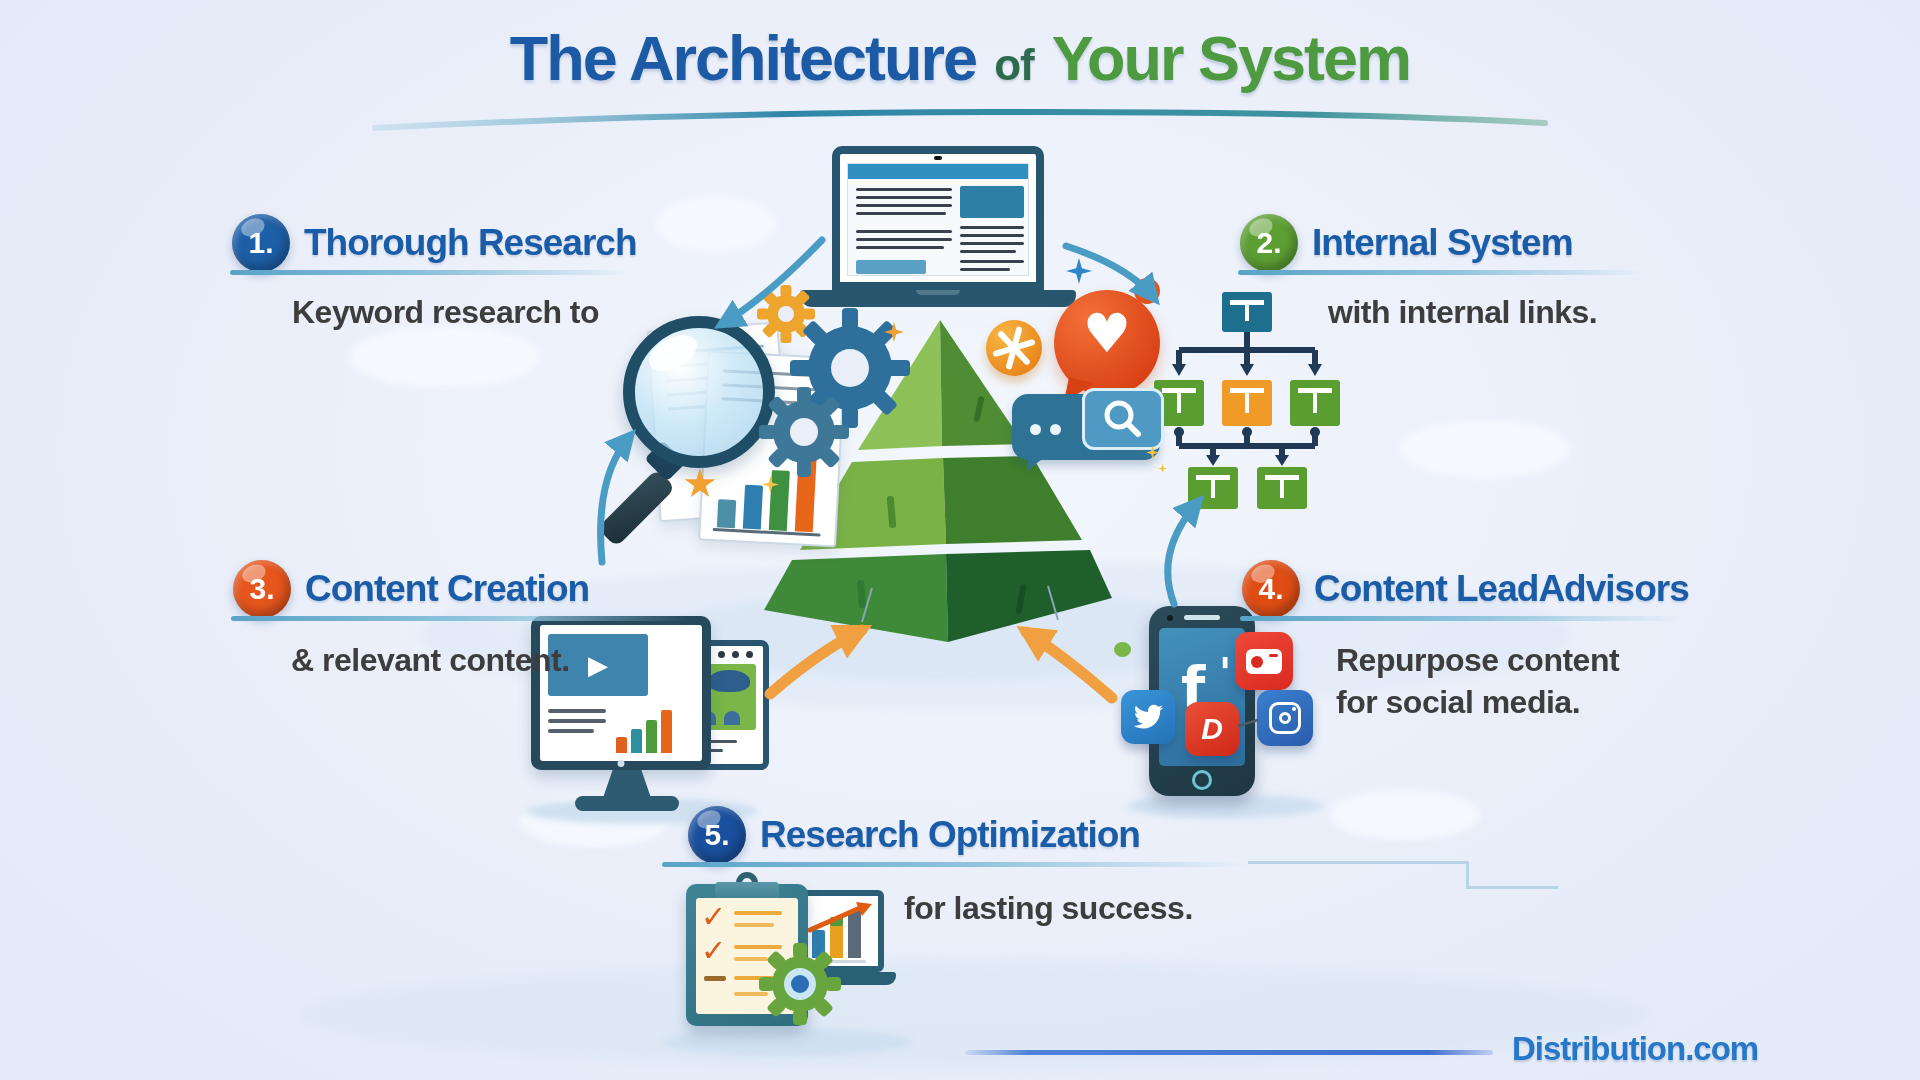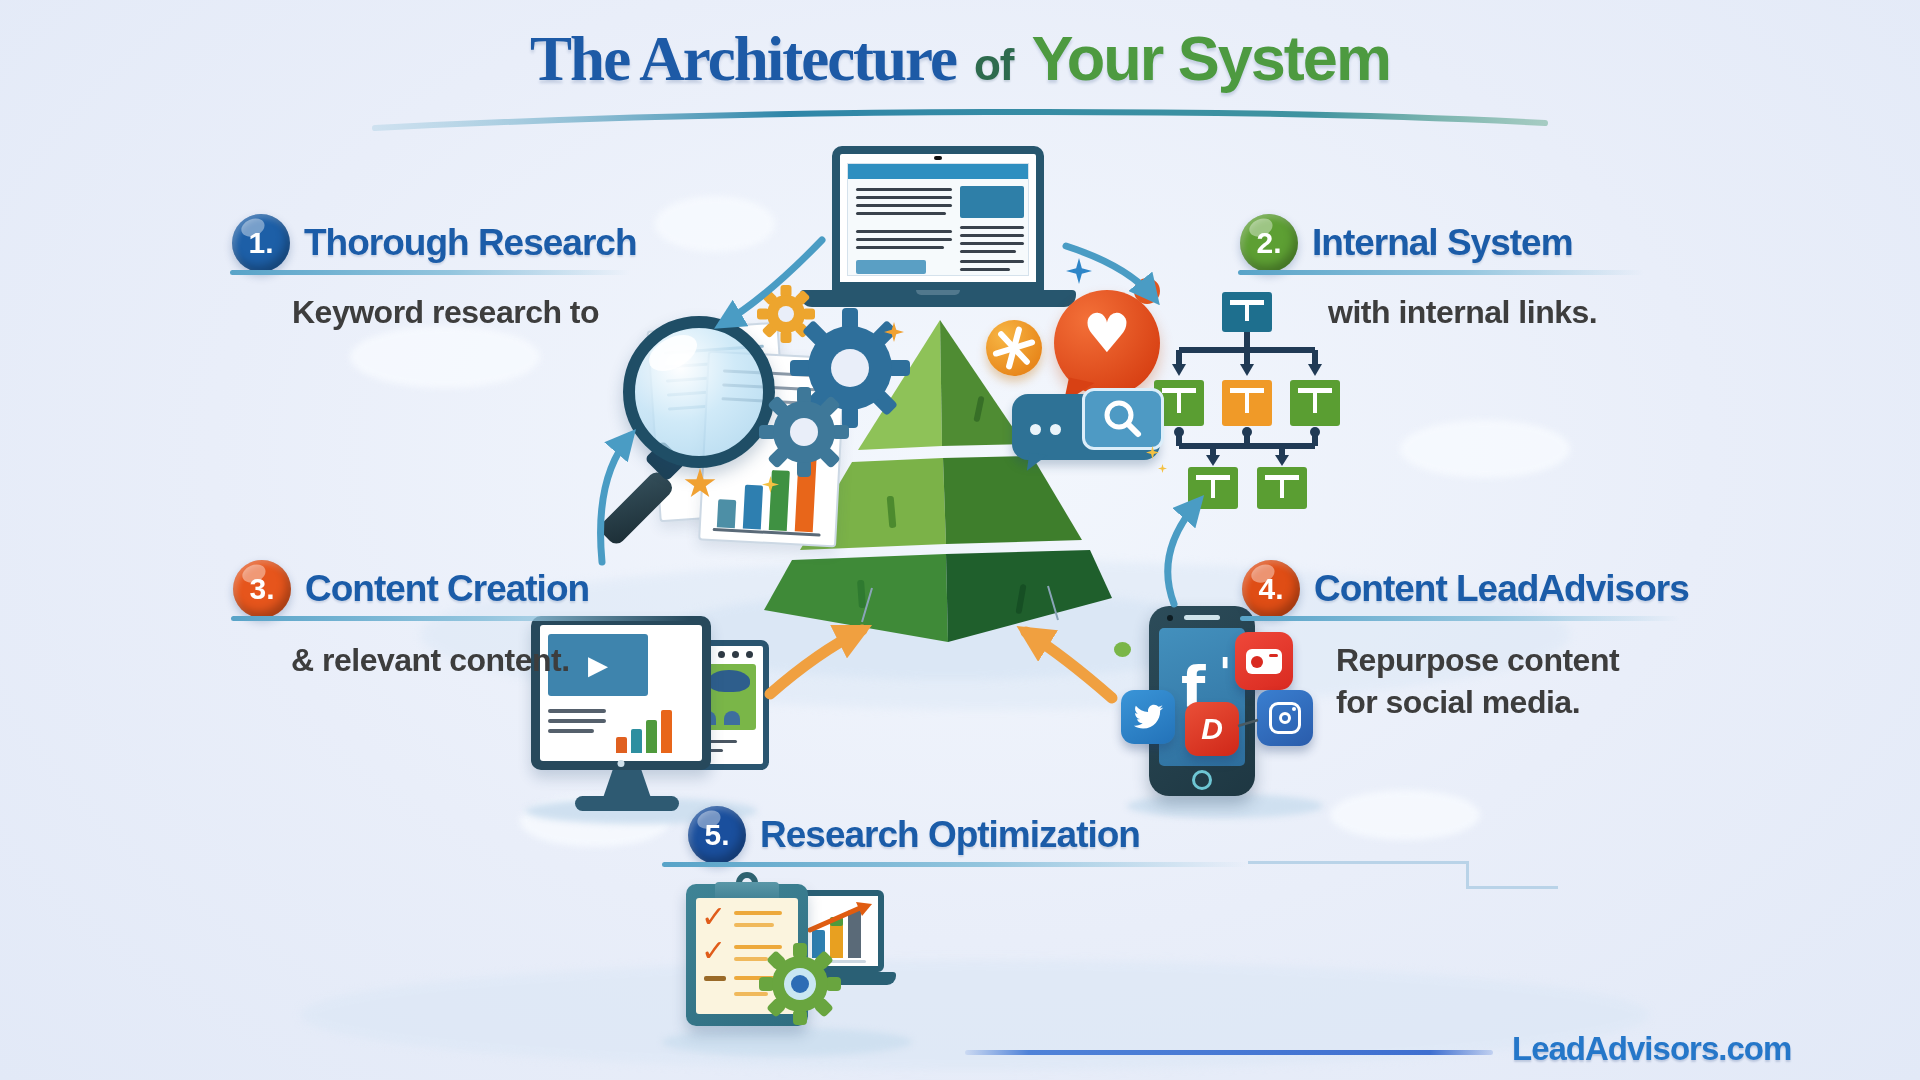--- a/index.html
+++ b/index.html
@@ -162,21 +162,21 @@
   <div class="cloud" style="left:350px;top:326px;width:190px;height:62px;"></div>
   <div class="cloud" style="left:655px;top:196px;width:120px;height:56px;"></div>
   <div class="cloud" style="left:1400px;top:420px;width:170px;height:58px;"></div>
   <div class="cloud" style="left:520px;top:795px;width:150px;height:52px;"></div>
   <div class="cloud" style="left:1330px;top:790px;width:150px;height:50px;"></div>
   <div class="ground" style="left:420px;top:560px;width:1150px;height:150px;opacity:.45;"></div>
   <div class="ground" style="left:660px;top:590px;width:580px;height:90px;"></div>
   <div class="ground" style="left:300px;top:960px;width:1350px;height:110px;opacity:.5;"></div>
 
   <div id="title">
-    <span class="t-main" style="color: rgb(29, 90, 166); font-family: Liberation Serif, serif;">The Architecture</span>
+    <span class="t-main" style="color: rgb(29, 90, 166);">The Architecture</span>
     <span class="t-of" style="color: rgb(46, 107, 78);">of</span>
     <span class="t-main" style="color: rgb(77, 154, 64);">Your System</span>
   </div>
   <svg id="swoosh" width="1920" height="160">
     <defs>
       <linearGradient id="swg" x1="0" y1="0" x2="1" y2="0">
         <stop offset="0" stop-color="#8fc3da" stop-opacity=".3"></stop>
         <stop offset=".35" stop-color="#2f86a8"></stop>
         <stop offset=".8" stop-color="#3f93a0"></stop>
         <stop offset="1" stop-color="#63a98c" stop-opacity=".5"></stop>
@@ -230,20 +230,21 @@
     </div>
   </div>
 
   <div class="step st5">
     <div class="badge" style="background-color: rgb(26, 79, 157);">
         <span>5.</span>
       </div>
     <div class="s-title">Research Optimization</div>
     <div class="s-underline"></div>
     <div class="s-desc">
+      <span>for lasting success.</span>
     </div>
   </div>
 
   <div class="u-ext" style="left:1248px;top:861px;width:220px;height:3px;"></div>
   <div class="u-ext" style="left:1466px;top:861px;width:3px;height:28px;"></div>
   <div class="u-ext" style="left:1466px;top:886px;width:92px;height:3px;"></div>
 
   <div id="laptop">
     <div class="scr">
       <div class="cam"></div>
@@ -564,15 +565,15 @@
     <path d="M602,562 Q594,478 630,436" stroke="#4a9cc4" stroke-width="7" fill="none" stroke-linecap="round" marker-end="url(#ah-teal)"></path>
     <path d="M1174,604 Q1154,552 1198,502" stroke="#4a9cc4" stroke-width="7" fill="none" stroke-linecap="round" marker-end="url(#ah-teal)"></path>
     <path d="M770,694 Q818,652 862,630" stroke="#f0a040" stroke-width="11" fill="none" stroke-linecap="round" marker-end="url(#ah-orange)"></path>
     <path d="M1112,698 Q1064,656 1026,632" stroke="#f0a040" stroke-width="11" fill="none" stroke-linecap="round" marker-end="url(#ah-orange)"></path>
     <path d="M872,588 L862,622" stroke="#8aa4b8" stroke-width="2" fill="none"></path>
     <path d="M1048,586 L1058,620" stroke="#8aa4b8" stroke-width="2" fill="none"></path>
     <path d="M1238,726 L1258,720" stroke="#4a5a62" stroke-width="2.5" fill="none"></path>
   </svg>
 
   <div id="footer-line"></div>
-  <div id="brand" style="color: rgb(37, 119, 201);">LeadAdvisors.com</div>
+  <div id="brand" style="color: rgb(37, 119, 201);">Distribution.com</div>
 
 </div>
 
 </body></html>

